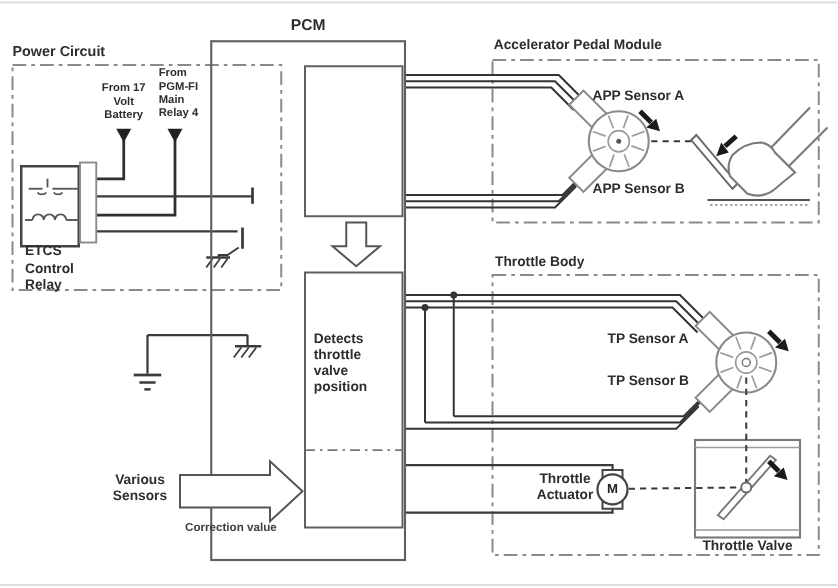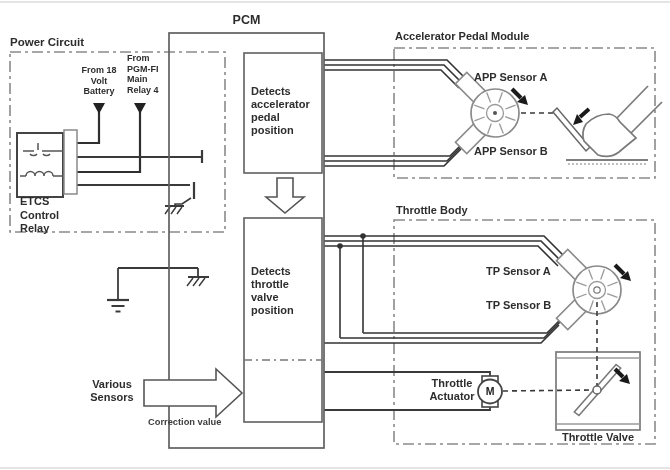--- a/index.html
+++ b/index.html
@@ -200,27 +200,26 @@
     <rect x="482" y="376" width="16" height="6" fill="#fff" stroke="#444" stroke-width="1.6"></rect>
     <rect x="482" y="401" width="16" height="6" fill="#fff" stroke="#444" stroke-width="1.6"></rect>
     <circle cx="490" cy="391.5" r="12" fill="#fff" stroke="#444" stroke-width="1.8"></circle>
   </g>
 </svg>
 
 <div class="lbl big ctr" style="left:169px;top:14px;width:155px;">PCM</div>
 
 <div class="lbl med" style="left:10px;top:36px;">Power Circuit</div>
 
-<div class="lbl sm ctr wrap" style="left:81px;top:65px;width:36px;">From 18 Volt Battery</div>
+<div class="lbl sm ctr wrap" style="left:81px;top:65px;width:36px;">From 17 Volt Battery</div>
 
 <div class="lbl sm wrap" style="left:127px;top:53px;width:40px;">From PGM-FI Main Relay 4</div>
 
 <div class="lbl wrap" style="left:20px;top:195px;width:48px;line-height:13.5px;">ETCS Control Relay</div>
 
-<div class="lbl wrap" style="left:251px;top:85px;width:66px;">Detects accelerator pedal position</div>
 
 <div class="lbl wrap" style="left:251px;top:265px;width:52px;">Detects throttle valve position</div>
 
 
 <div class="lbl" style="left:395px;top:30px;">Accelerator Pedal Module</div>
 
 <div class="lbl" style="left:474px;top:71px;">APP Sensor A</div>
 
 <div class="lbl" style="left:474px;top:145px;">APP Sensor B</div>
 

